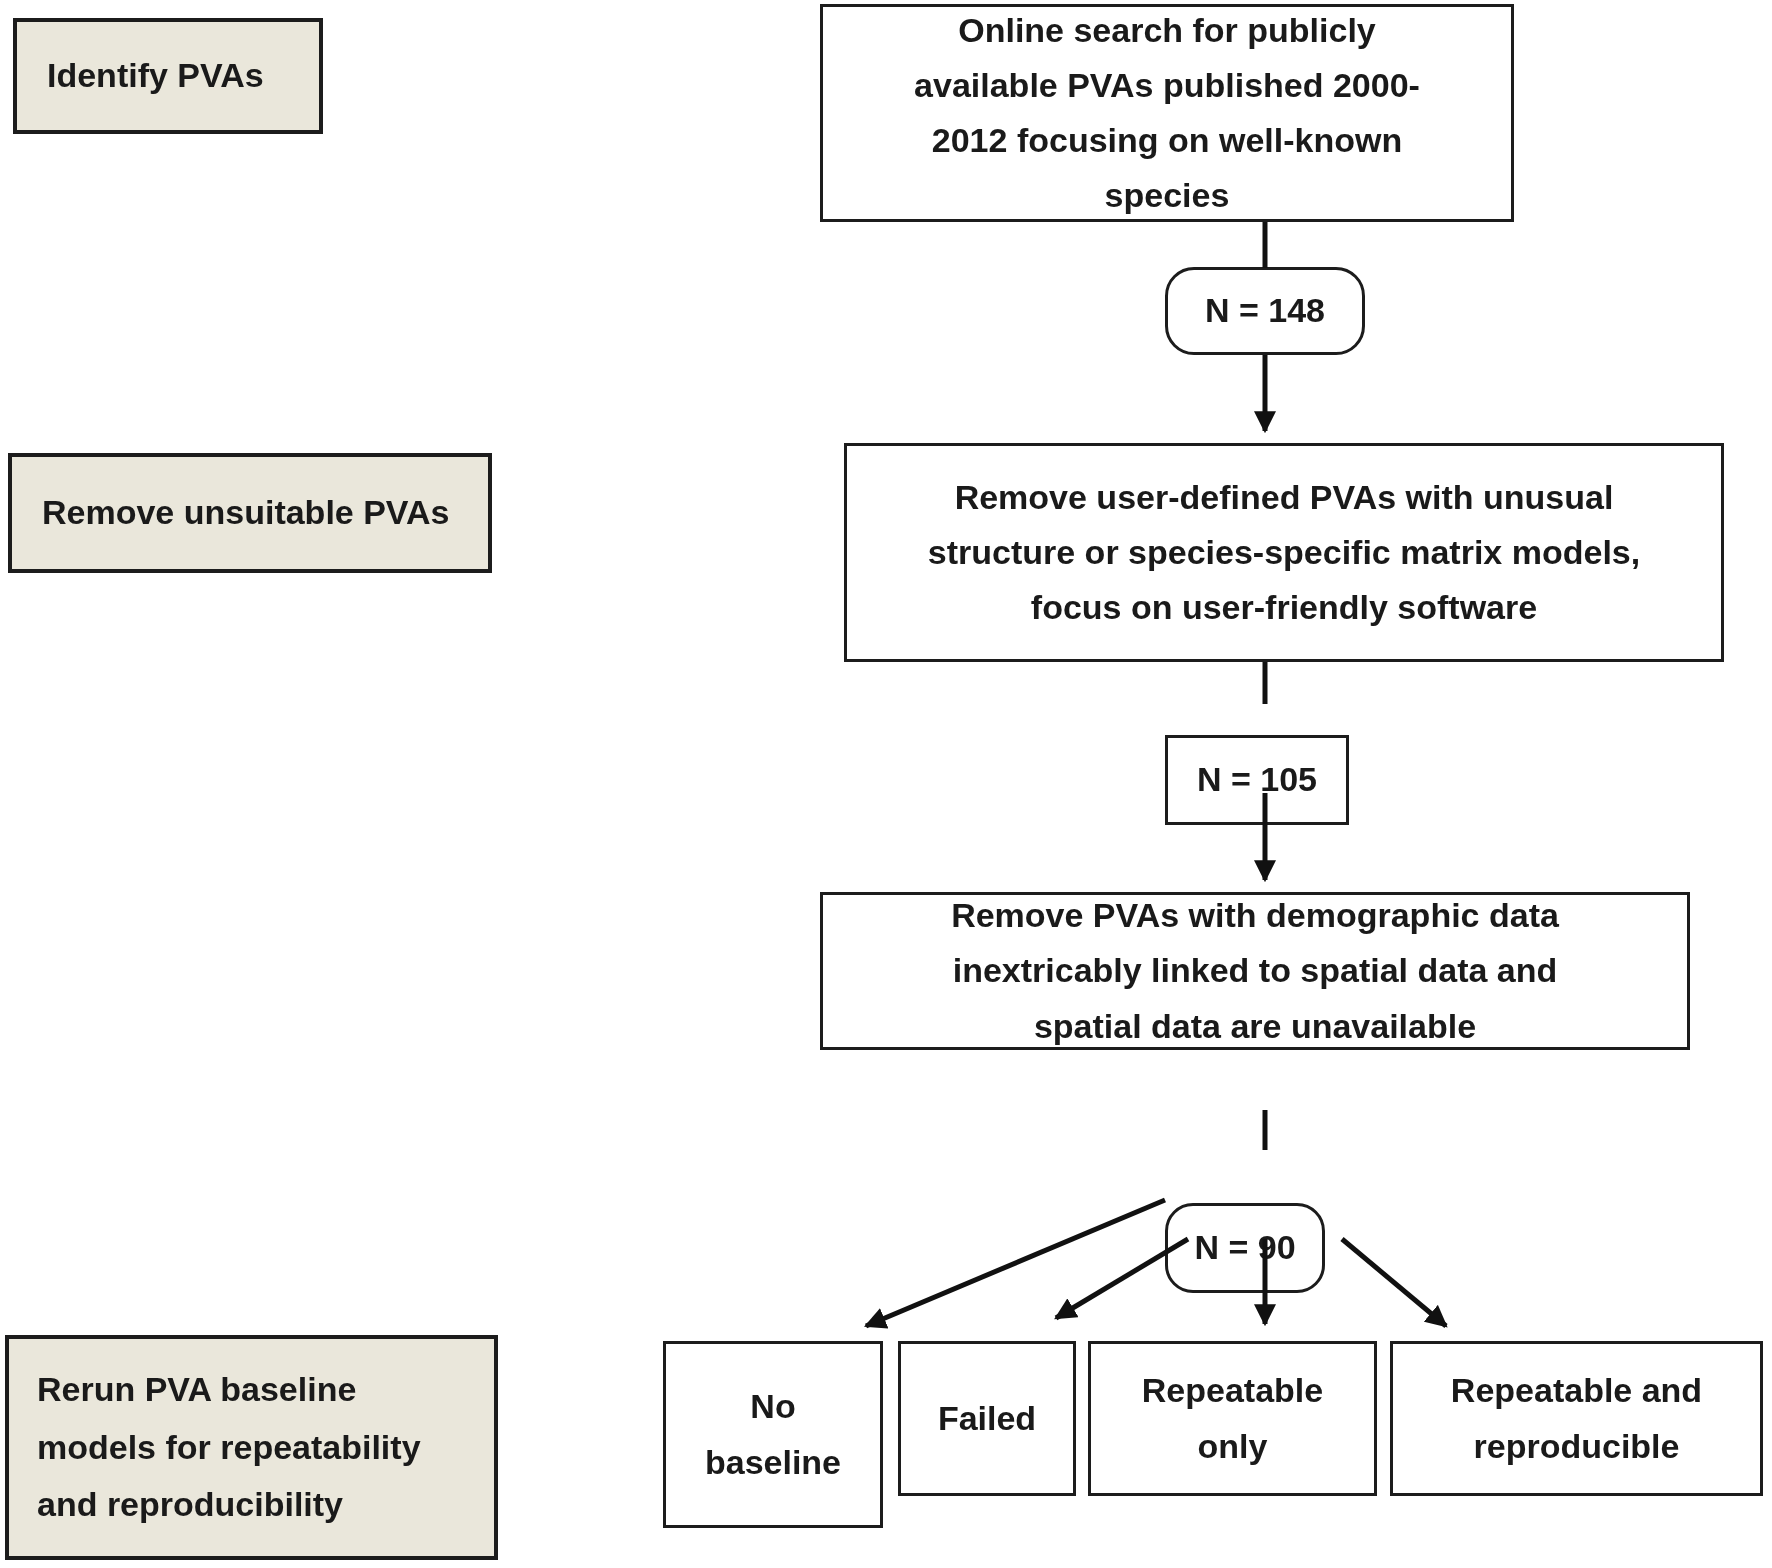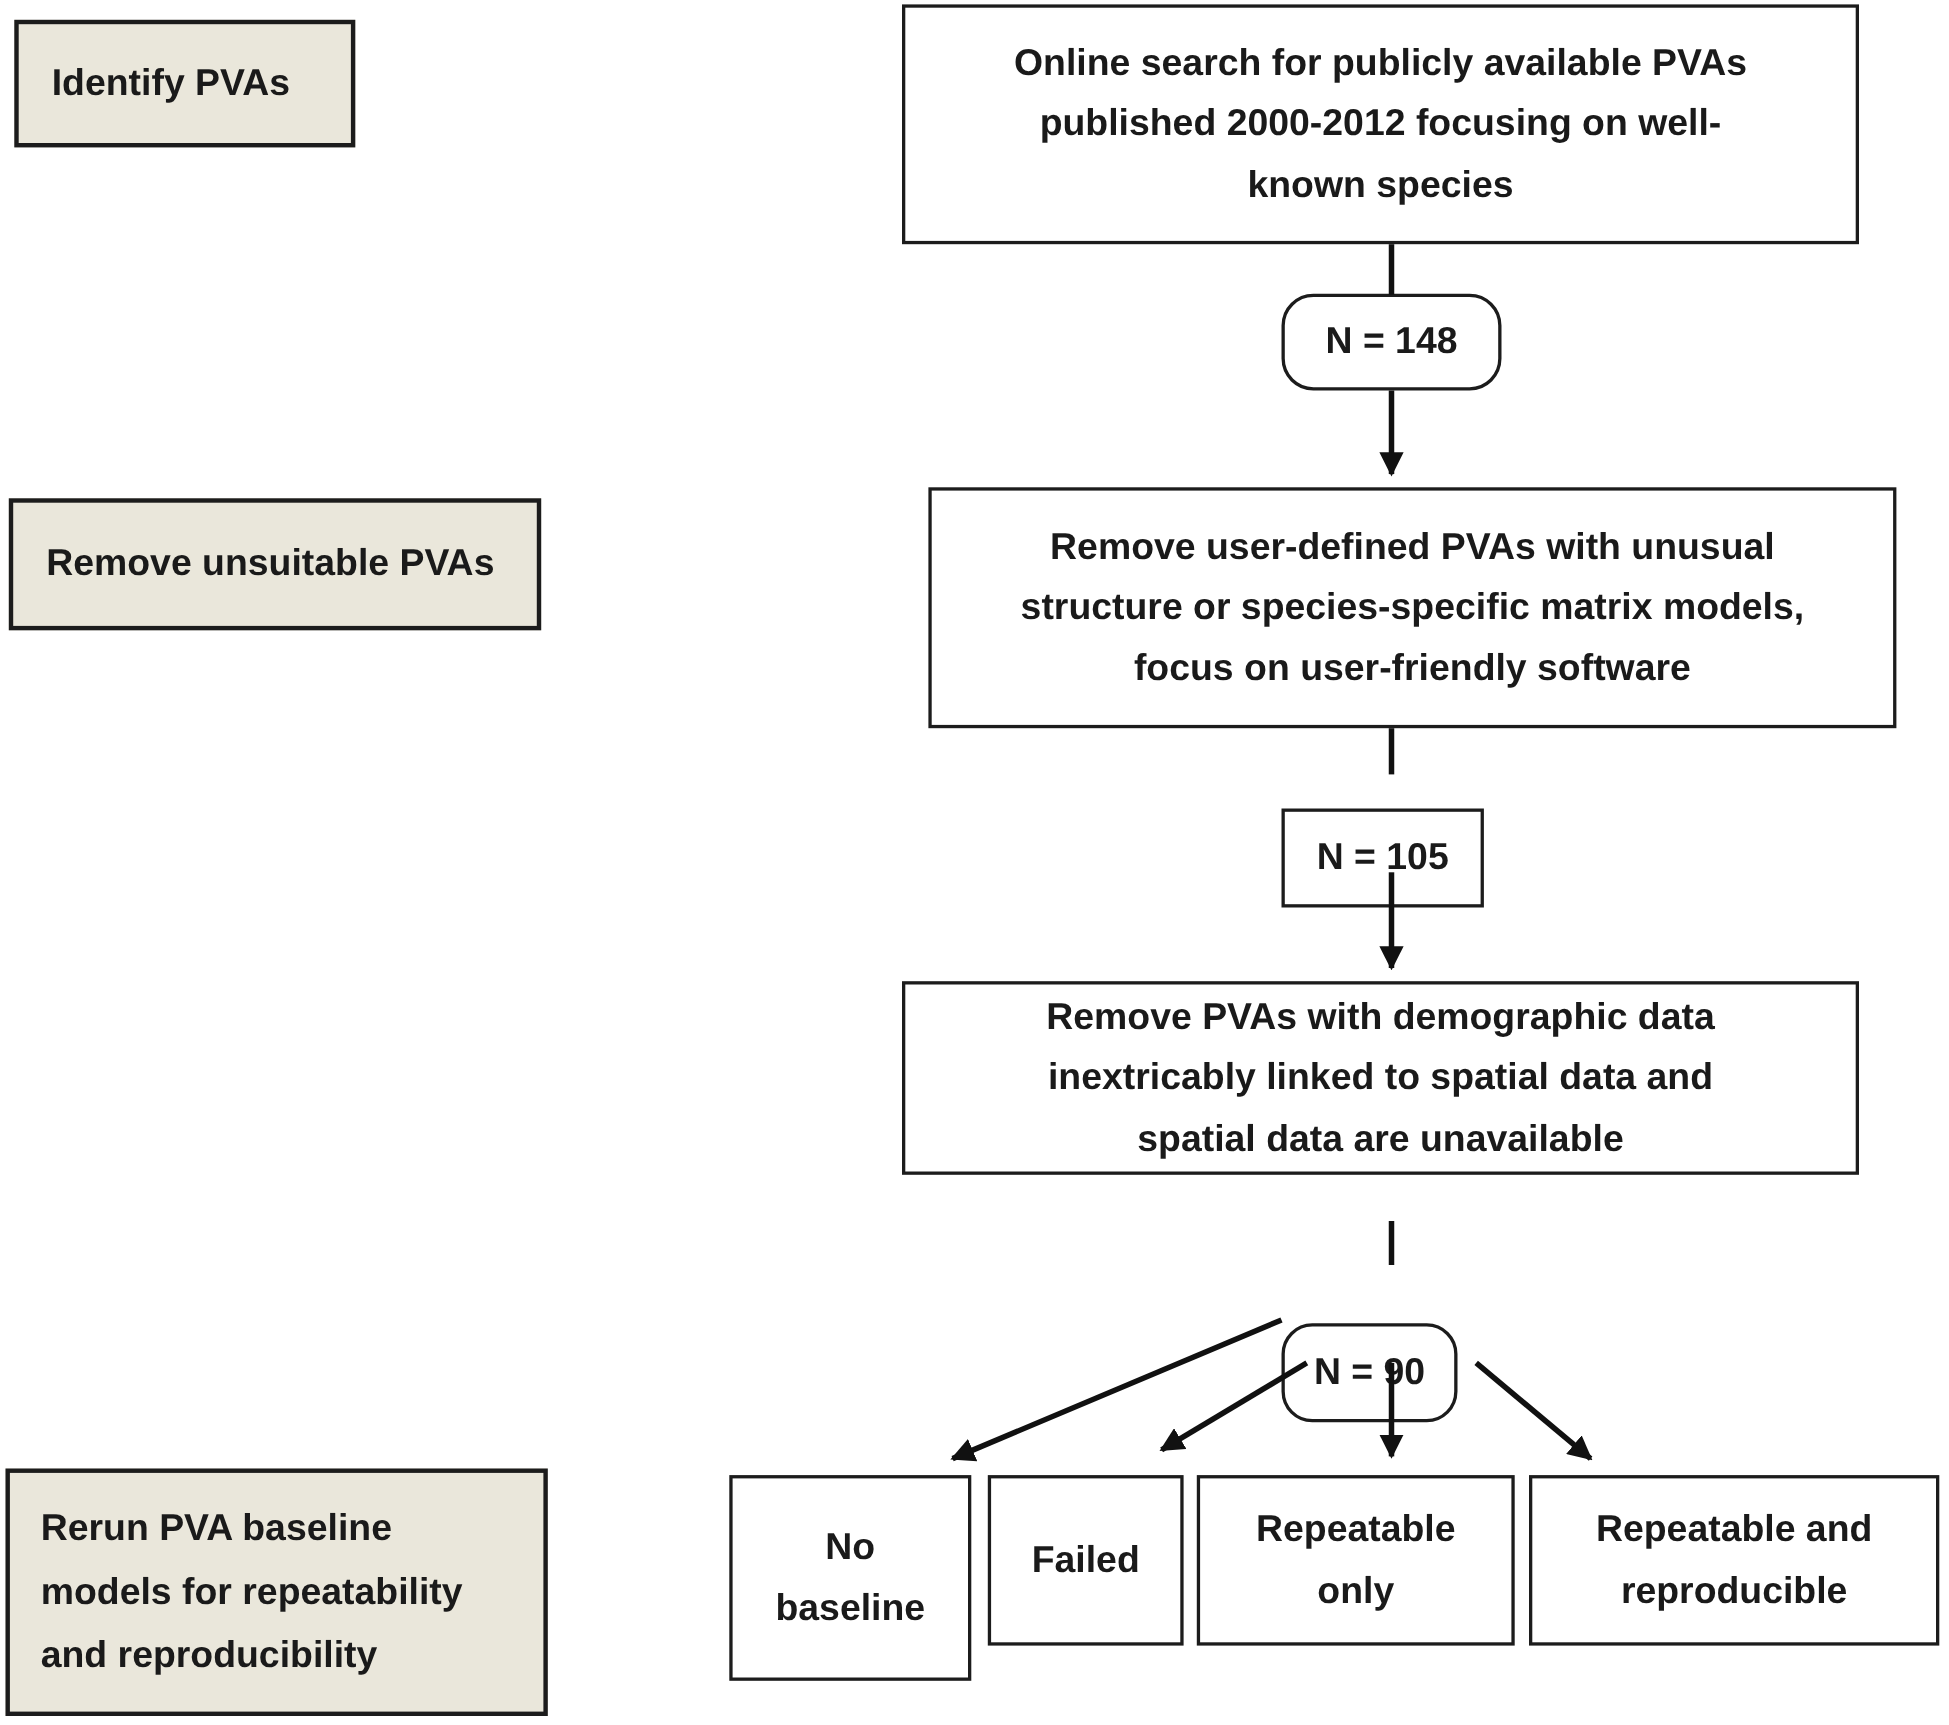--- a/index.html
+++ b/index.html
@@ -48,29 +48,29 @@
   </div>
 
   <div class="node stage" style="left:8px;top:453px;width:484px;height:120px;padding:0 20px 0 30px;">
     <span>Remove unsuitable PVAs</span>
   </div>
 
   <div class="node stage" style="left:5px;top:1335px;width:493px;height:225px;padding:0 20px 0 28px;line-height:1.7;">
     <span>Rerun PVA baseline models for repeatability and reproducibility</span>
   </div>
 
-  <div class="node process" style="left:820px;top:4px;width:870px;height:218px;padding:0 78px;">
+  <div class="node process" style="left:820px;top:4px;width:694px;height:218px;padding:0 78px;">
     <span>Online search for publicly available PVAs published 2000-2012 focusing on well-known species</span>
   </div>
 
   <div class="node process" style="left:820px;top:443px;width:880px;height:219px;padding:0 78px;margin-left:24px;">
     <span>Remove user-defined PVAs with unusual structure or species-specific matrix models, focus on user-friendly software</span>
   </div>
 
-  <div class="node process" style="left:820px;top:892px;width:870px;height:176px;padding:0 78px;">
+  <div class="node process" style="left:820px;top:892px;width:870px;height:158px;padding:0 78px;">
     <span>Remove PVAs with demographic data inextricably linked to spatial data and spatial data are unavailable</span>
   </div>
 
   <div class="node count" style="left:1165px;top:267px;width:200px;height:88px;border-radius:29px;">
     <span>N = 148</span>
   </div>
 
   <div class="node count" style="left:1165px;top:703px;width:184px;height:90px;margin-top:32px;">
     <span>N = 105</span>
   </div>

